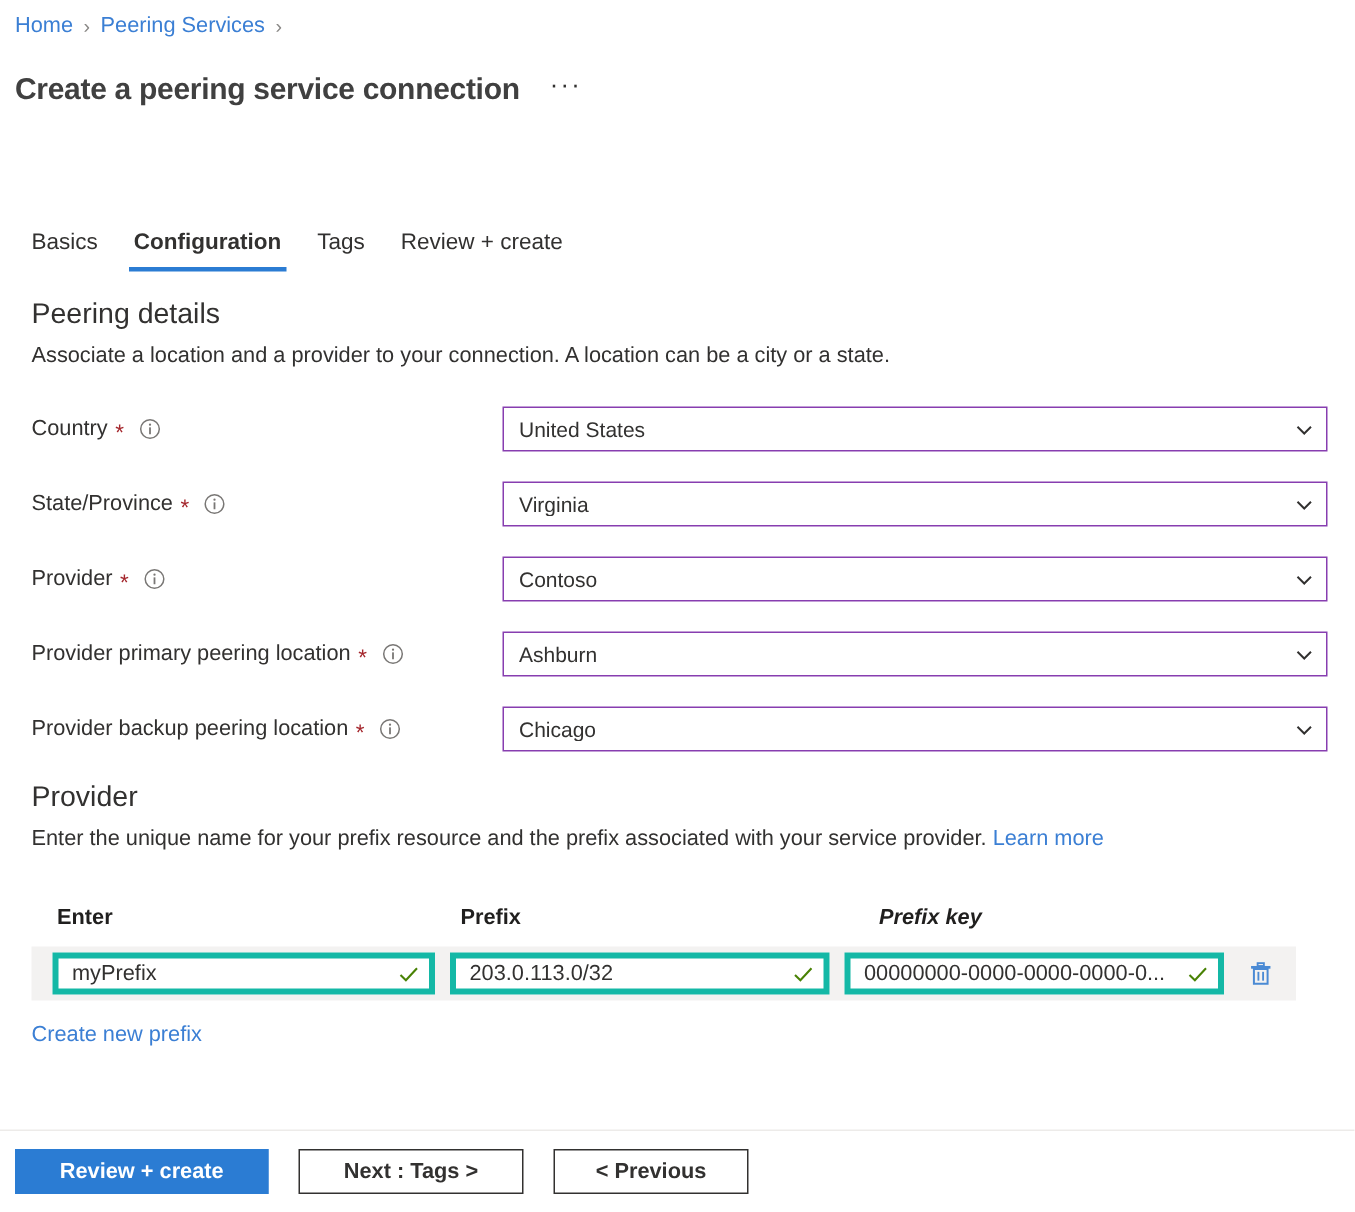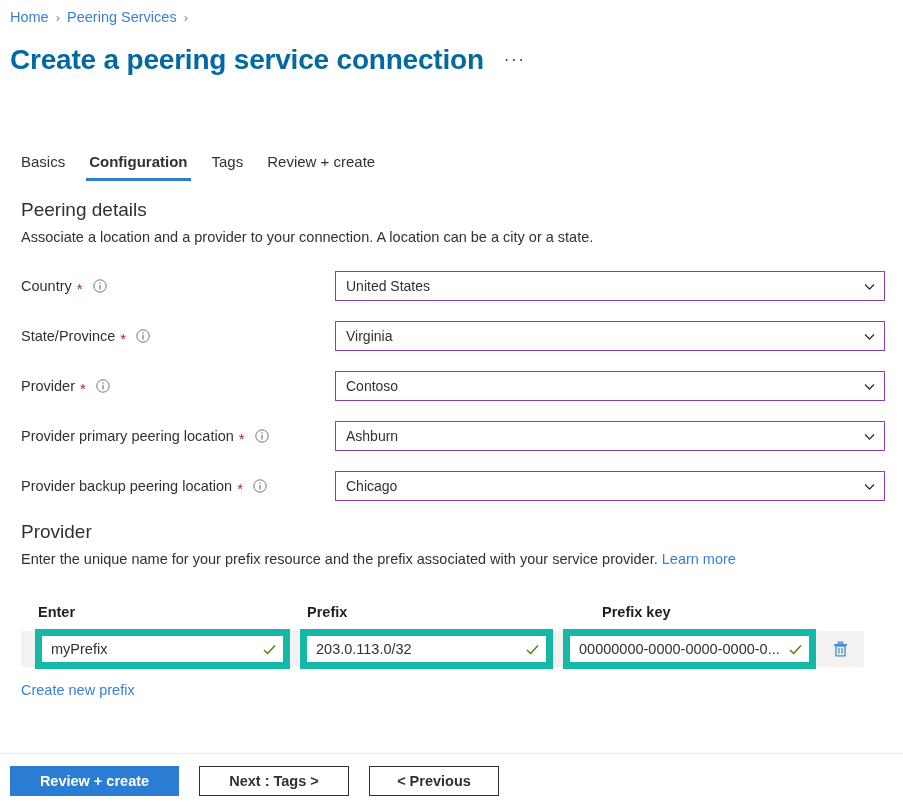--- a/index.html
+++ b/index.html
@@ -24,22 +24,22 @@
     color: #8a8886; margin: 0 7px;
     font-size: 13px; font-weight: 400;
   }
 
   
   .title-row {
     position: absolute; left: 10px; top: 40px;
     display: flex; align-items: baseline;
   }
   .page-title {
-    font-size: 28px; font-weight: 700;
-    color: #0369a1; letter-spacing: -0.2px;
+    font-size: 20px; font-weight: 700;
+    color: #404040; letter-spacing: -0.2px;
     line-height: 40px;
   }
   .ellipsis-menu {
     margin-left: 20px; color: #323130;
     font-size: 17px; letter-spacing: 1.5px;
     cursor: pointer; line-height: 40px;
     position: relative; top: -4px;
   }
 
   
@@ -121,32 +121,32 @@
     position: absolute; left: 38px; top: 604px;
     width: 830px; height: 20px;
   }
   .col-head {
     position: absolute; top: 0;
     font-size: 14.5px; font-weight: 700;
     color: #201f1e;
   }
   #col-name   { left: 0px; }
   #col-prefix { left: 269px; }
-  #col-key    { left: 564px; }
+  #col-key    { left: 548px; font-style: italic; }
 
   .prefix-row {
     position: absolute; left: 21px; top: 631px;
     width: 843px; height: 36px;
     background: #f3f2f1;
     display: flex; align-items: center;
     padding-left: 14px;
   }
   .cell-input {
-    height: 40px; background: #ffffff;
-    border: 7px solid #14b8a6;
+    height: 28px; background: #ffffff;
+    border: 4px solid #14b8a6;
     display: flex; align-items: center;
     padding: 0 6px 0 9px;
     margin-right: 10px;
   }
   #cell-name { width: 255px; }
   #cell-prefix { width: 253px; }
   #cell-key { width: 253px; }
   .cell-value {
     flex: 1; font-size: 14.5px; color: #323130;
     white-space: nowrap; overflow: hidden;

